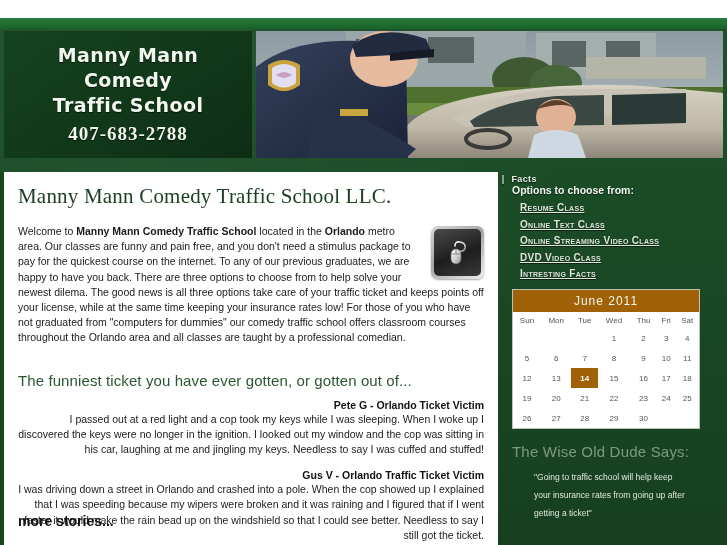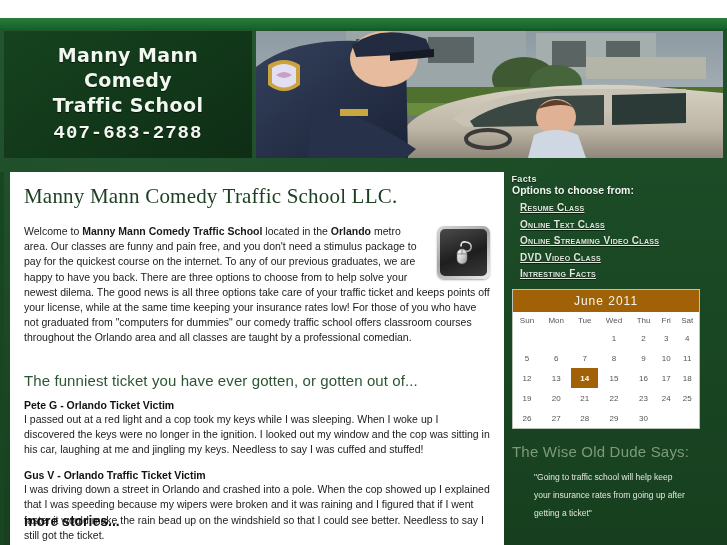--- a/index.html
+++ b/index.html
@@ -56,21 +56,21 @@
     font-size: 19px;
     font-weight: 700;
     letter-spacing: 0.4px;
     line-height: 25px;
     text-align: center;
     text-shadow: 0 1px 1px rgba(0,0,0,0.6);
     white-space: nowrap;
   }
   .logo-phone {
     color: #f2f7f0;
-    font-family: Liberation Mono, monospace;
+    font-family: Liberation Serif, serif;
     font-size: 19px;
     font-weight: 700;
     letter-spacing: 1px;
     line-height: 27px;
     margin-top: 2px;
     text-shadow: 0 1px 1px rgba(0,0,0,0.6);
   }
   
   .photo {
     position: absolute; top: 0; left: 252px;
@@ -108,21 +108,20 @@
   }
 
   
   .content {
     position: absolute; top: 172px; left: 4px;
     width: 494px; height: 373px;
     background: #ffffff;
     box-sizing: border-box;
     padding: 12px 14px 10px 14px;
     overflow: hidden;
-    margin-left: 6px;
   }
   .content-left-edge {
     position: absolute; top: 172px; left: 0;
     width: 4px; height: 373px;
     background: #17461f;
   }
   h1.page-title {
     margin: 0 0 16px 0;
     font-family: "Liberation Serif", serif;
     font-size: 21px;
@@ -156,21 +155,21 @@
     text-align: left;
   }
   p.intro b { font-weight: 700; }
   h2.section-title {
     margin: 26px 0 10px 0;
     font-size: 15px;
     font-weight: 400;
     color: #2c5632;
     letter-spacing: 0.1px;
   }
-  .story { margin-bottom: 12px; }
+  .story { margin-bottom: 12px; text-align: right; }
   .story-name {
     font-size: 10.5px;
     font-weight: 700;
     color: #111;
     margin-bottom: 1px;
   }
   .story-text {
     font-size: 10.5px;
     line-height: 15.2px;
     color: #1a1a1a;

